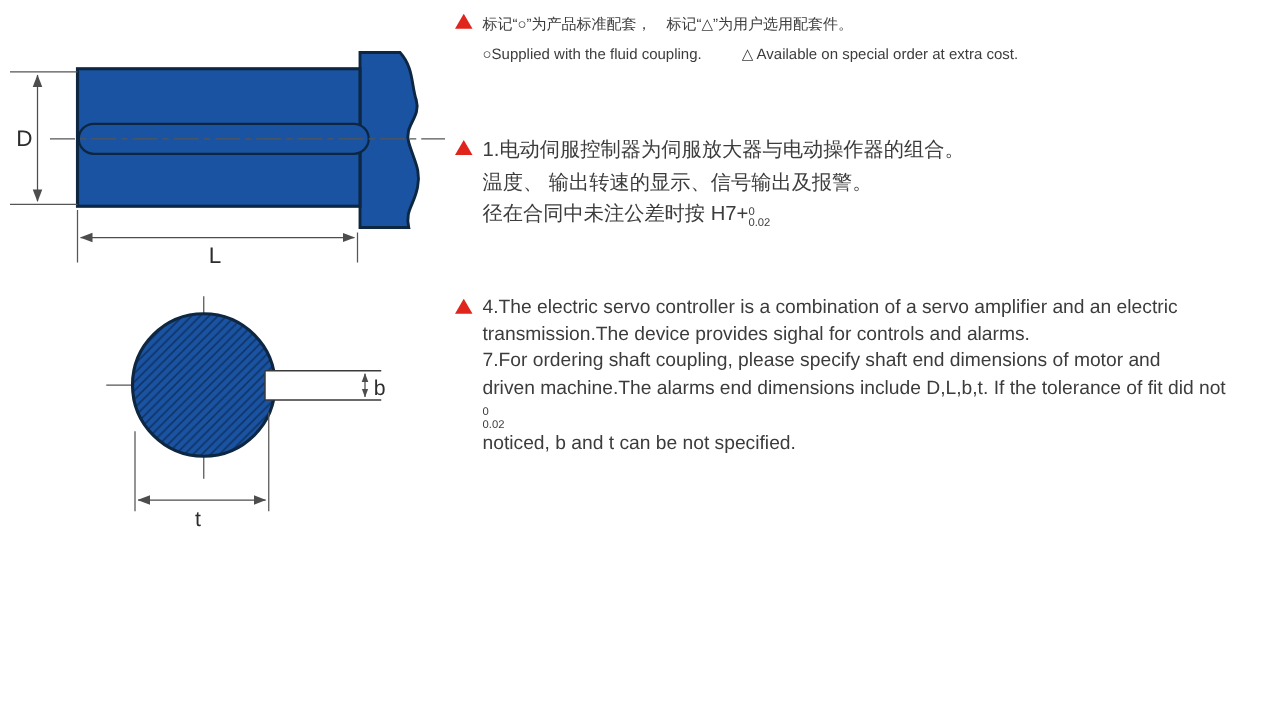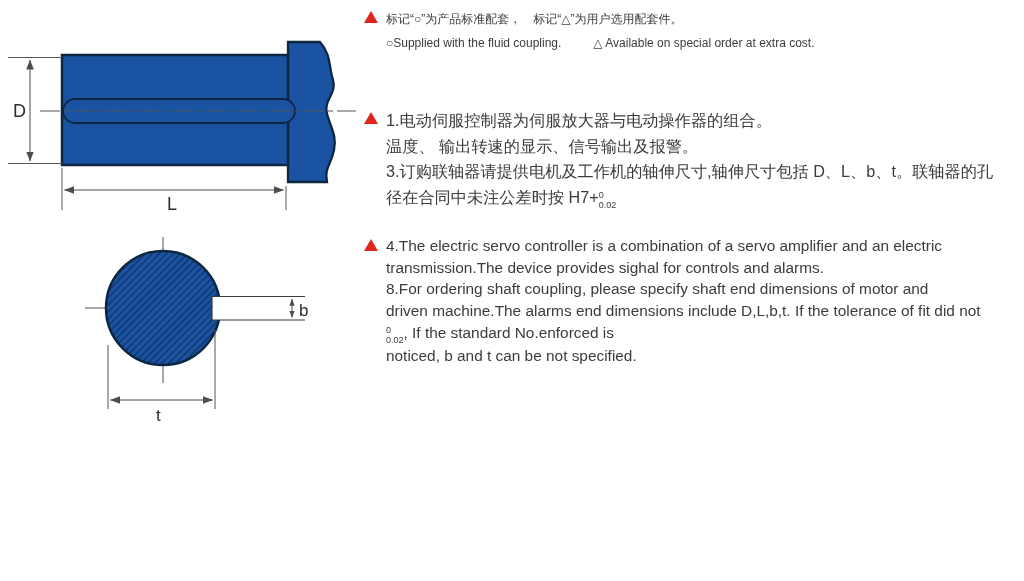--- a/index.html
+++ b/index.html
@@ -90,27 +90,26 @@
   <div class="note-block legend-block">
     <span class="note-marker"></span>
     <div class="ln legend-cn">标记“○”为产品标准配套，　标记“△”为用户选用配套件。</div>
     <div class="ln legend-en"><span>○Supplied with the fluid coupling.</span><span class="gap"></span><span>△ Available on special order at extra cost.</span></div>
   </div>
 
   <div class="note-block cn-block">
     <span class="note-marker"></span>
     <div class="ln">1.电动伺服控制器为伺服放大器与电动操作器的组合。</div>
     <div class="ln">温度、 输出转速的显示、信号输出及报警。</div>
-    <div class="ln">3.订购联轴器请提供电机及工作机的轴伸尺寸,轴伸尺寸包括 D、L、b、t。联轴器的孔</div>
     <div class="ln"><span>径在合同中未注公差时按 H7+</span><span class="tol"><span>0</span><span>0.02</span></span></div>
   </div>
 
   <div class="note-block en-block">
     <span class="note-marker"></span>
     <div class="ln">4.The electric servo controller is a combination of a servo amplifier and an electric</div>
     <div class="ln">transmission.The device provides sighal for controls and alarms.</div>
-    <div class="ln">8.For ordering shaft coupling, please specify shaft end dimensions of motor and</div>
+    <div class="ln">7.For ordering shaft coupling, please specify shaft end dimensions of motor and</div>
     <div class="ln">driven machine.The alarms end dimensions include D,L,b,t. If the tolerance of fit did not</div>
-    <div class="ln"><span class="tol"><span>0</span><span>0.02</span></span><span>, If the standard No.enforced is</span></div>
+    <div class="ln"><span class="tol"><span>0</span><span>0.02</span></span></div>
     <div class="ln">noticed, b and t can be not specified.</div>
   </div>
 
 </div>
 
 </body></html>

